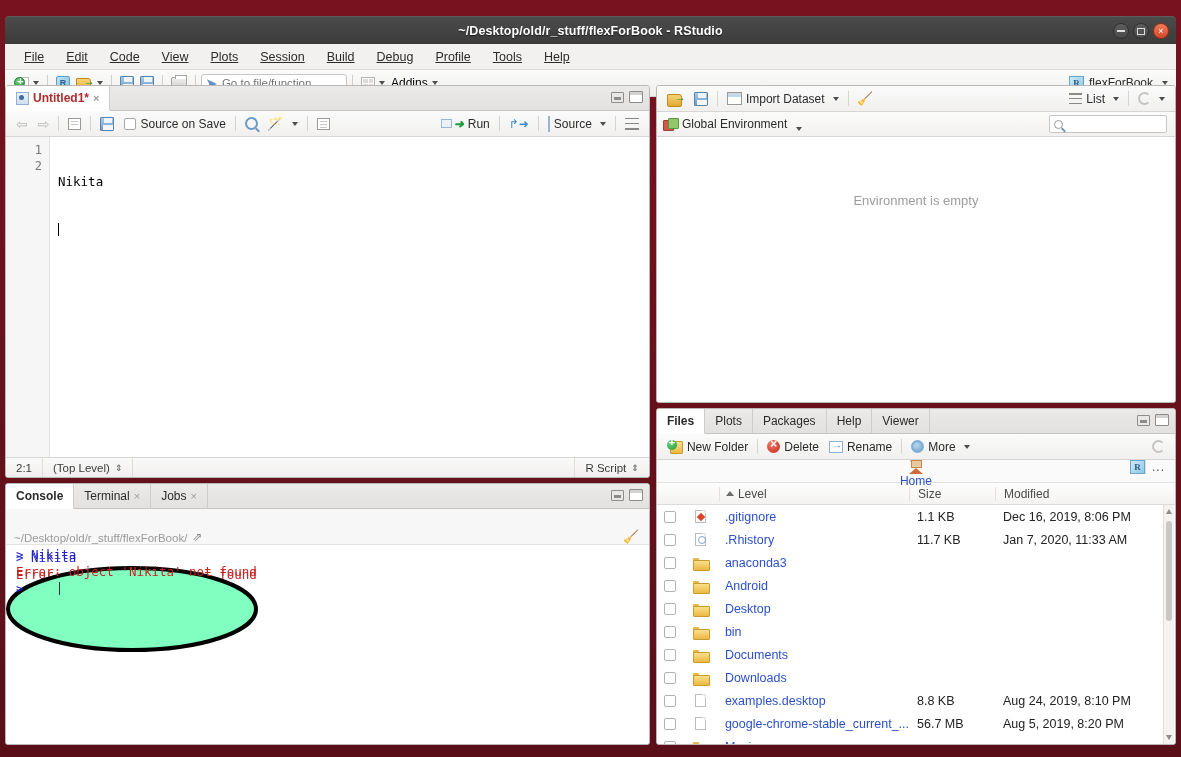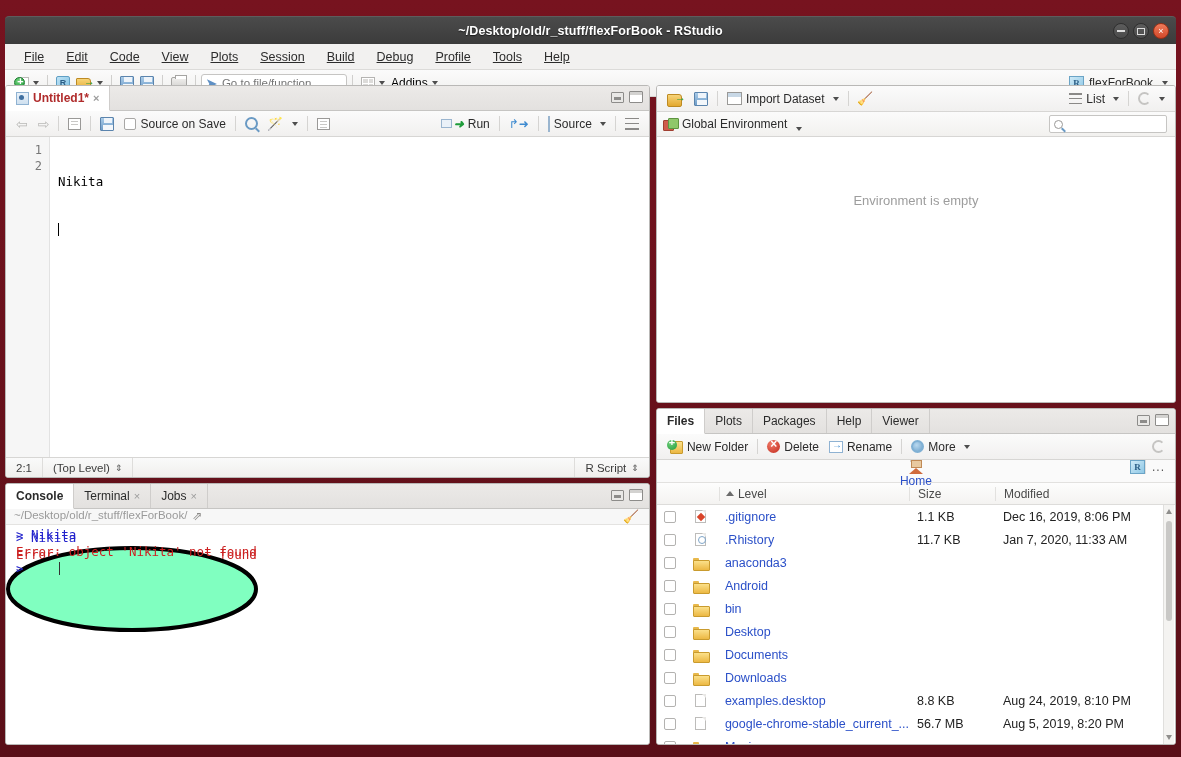--- a/index.html
+++ b/index.html
@@ -128,22 +128,22 @@
     height: 20px; background: linear-gradient(#fafafa, #f0efed); border-top: 1px solid #d7d6d4;
     display: flex; align-items: center; font-size: 11.5px; color: #3b3b3b; position: relative;
   }
   #editor-status .seg { padding: 0 10px; border-right: 1px solid #dedddb; height: 100%; display: flex; align-items: center; }
   #editor-status .right { position: absolute; right: 0; border: 0; border-left: 1px solid #dedddb; }
   .updown { display: inline-block; font-size: 9px; line-height: 8px; margin-left: 5px; color: #555; }
 
   
   #console-pane { height: 262px; }
   #console-path {
-    height: 16px; background: #f7f7f7; border-bottom: 1px solid #e4e3e1;
-    display: flex; align-items: flex-start; padding: 0 8px; font-size: 11.5px; color: #9a9a9a; position: relative;
+    height: 36px; background: #f7f7f7; border-bottom: 1px solid #e4e3e1;
+    display: flex; align-items: flex-end; padding: 0 8px; font-size: 11.5px; color: #9a9a9a; position: relative;
   }
   #console-body {
     flex: 1; background: #fff; font-family: "DejaVu Sans Mono", monospace;
     font-size: 12.5px; line-height: 17px; padding: 4px 0 0 10px; position: relative; overflow: hidden;
   }
   .cl-prompt { color: #2222cc; }
   .cl-cmd { color: #2222cc; }
   .cl-err { color: #cc2222; }
   #console-caret { display: inline-block; width: 1px; height: 13px; background: #333; vertical-align: -2px; margin-left: 28px; }
   #highlight-ellipse { position: absolute; left: -2px; top: 16px; pointer-events: none; }
@@ -681,33 +681,33 @@
             <div class="cmod"></div>
           </div>
 
           <div class="frow">
             <div class="c0">
                 <span class="fcheck"></span>
               </div>
             <div class="c1">
                 <span class="ico-folder"></span>
               </div>
-            <div class="cname">bin</div>
+            <div class="cname">Desktop</div>
             <div class="csize"></div>
             <div class="cmod"></div>
           </div>
 
           <div class="frow">
             <div class="c0">
                 <span class="fcheck"></span>
               </div>
             <div class="c1">
                 <span class="ico-folder"></span>
               </div>
-            <div class="cname">Desktop</div>
+            <div class="cname">bin</div>
             <div class="csize"></div>
             <div class="cmod"></div>
           </div>
 
           <div class="frow">
             <div class="c0">
                 <span class="fcheck"></span>
               </div>
             <div class="c1">
                 <span class="ico-folder"></span>

